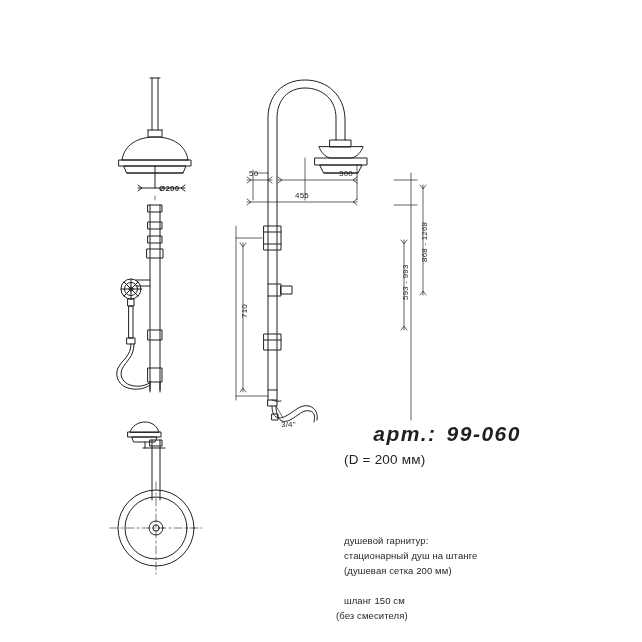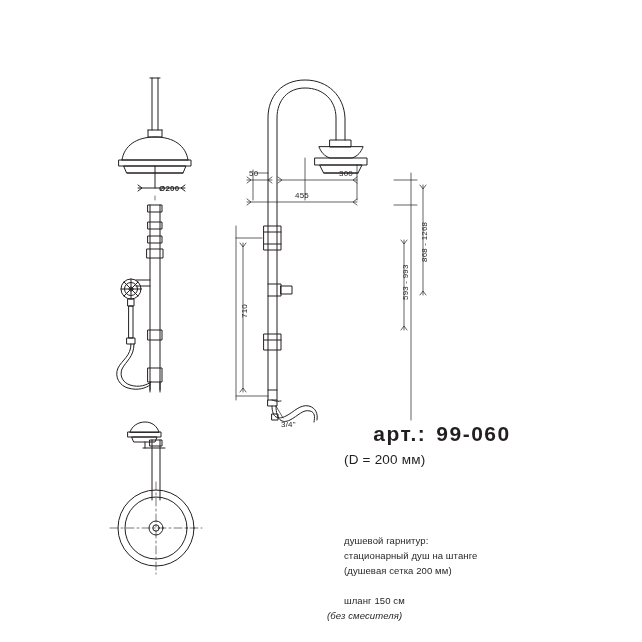--- a/index.html
+++ b/index.html
@@ -213,25 +213,25 @@
   <div class="txt dim-label" style="left:295px; top:191px;">455</div>
 
   <div class="txt dim-label vert" style="left:240px; top:318px;">710</div>
 
   <div class="txt dim-label vert" style="left:401px; top:300px;">593 - 993</div>
 
   <div class="txt dim-label vert" style="left:420px; top:262px;">868 - 1268</div>
 
   <div class="txt dim-label" style="left:281px; top:420px;">3/4"</div>
 
-  <div class="txt art-code" style="left:344px; top:398px;">
+  <div class="txt art-code" style="left:344px; top:398px;font-style:italic;">
     <span>арт.:</span><span style="display:inline-block;width:10px;"></span><span>99-060</span>
   </div>
 
   <div class="txt title-line" style="left:344px; top:452px;">(D = 200 мм)</div>
 
   <div class="txt desc-line" style="left:344px; top:491px;">душевой гарнитур:</div>
   <div class="txt desc-line" style="left:344px; top:506px;">стационарный душ на штанге</div>
   <div class="txt desc-line" style="left:344px; top:521px;">(душевая сетка 200 мм)</div>
   <div class="txt desc-line" style="left:344px; top:551px;">шланг 150 см</div>
-  <div class="txt desc-line" style="left:327px; top:566px;font-style:italic;">(без смесителя)</div>
+  <div class="txt desc-line" style="left:336px; top:566px;">(без смесителя)</div>
 
 </div>
 
 </body></html>

